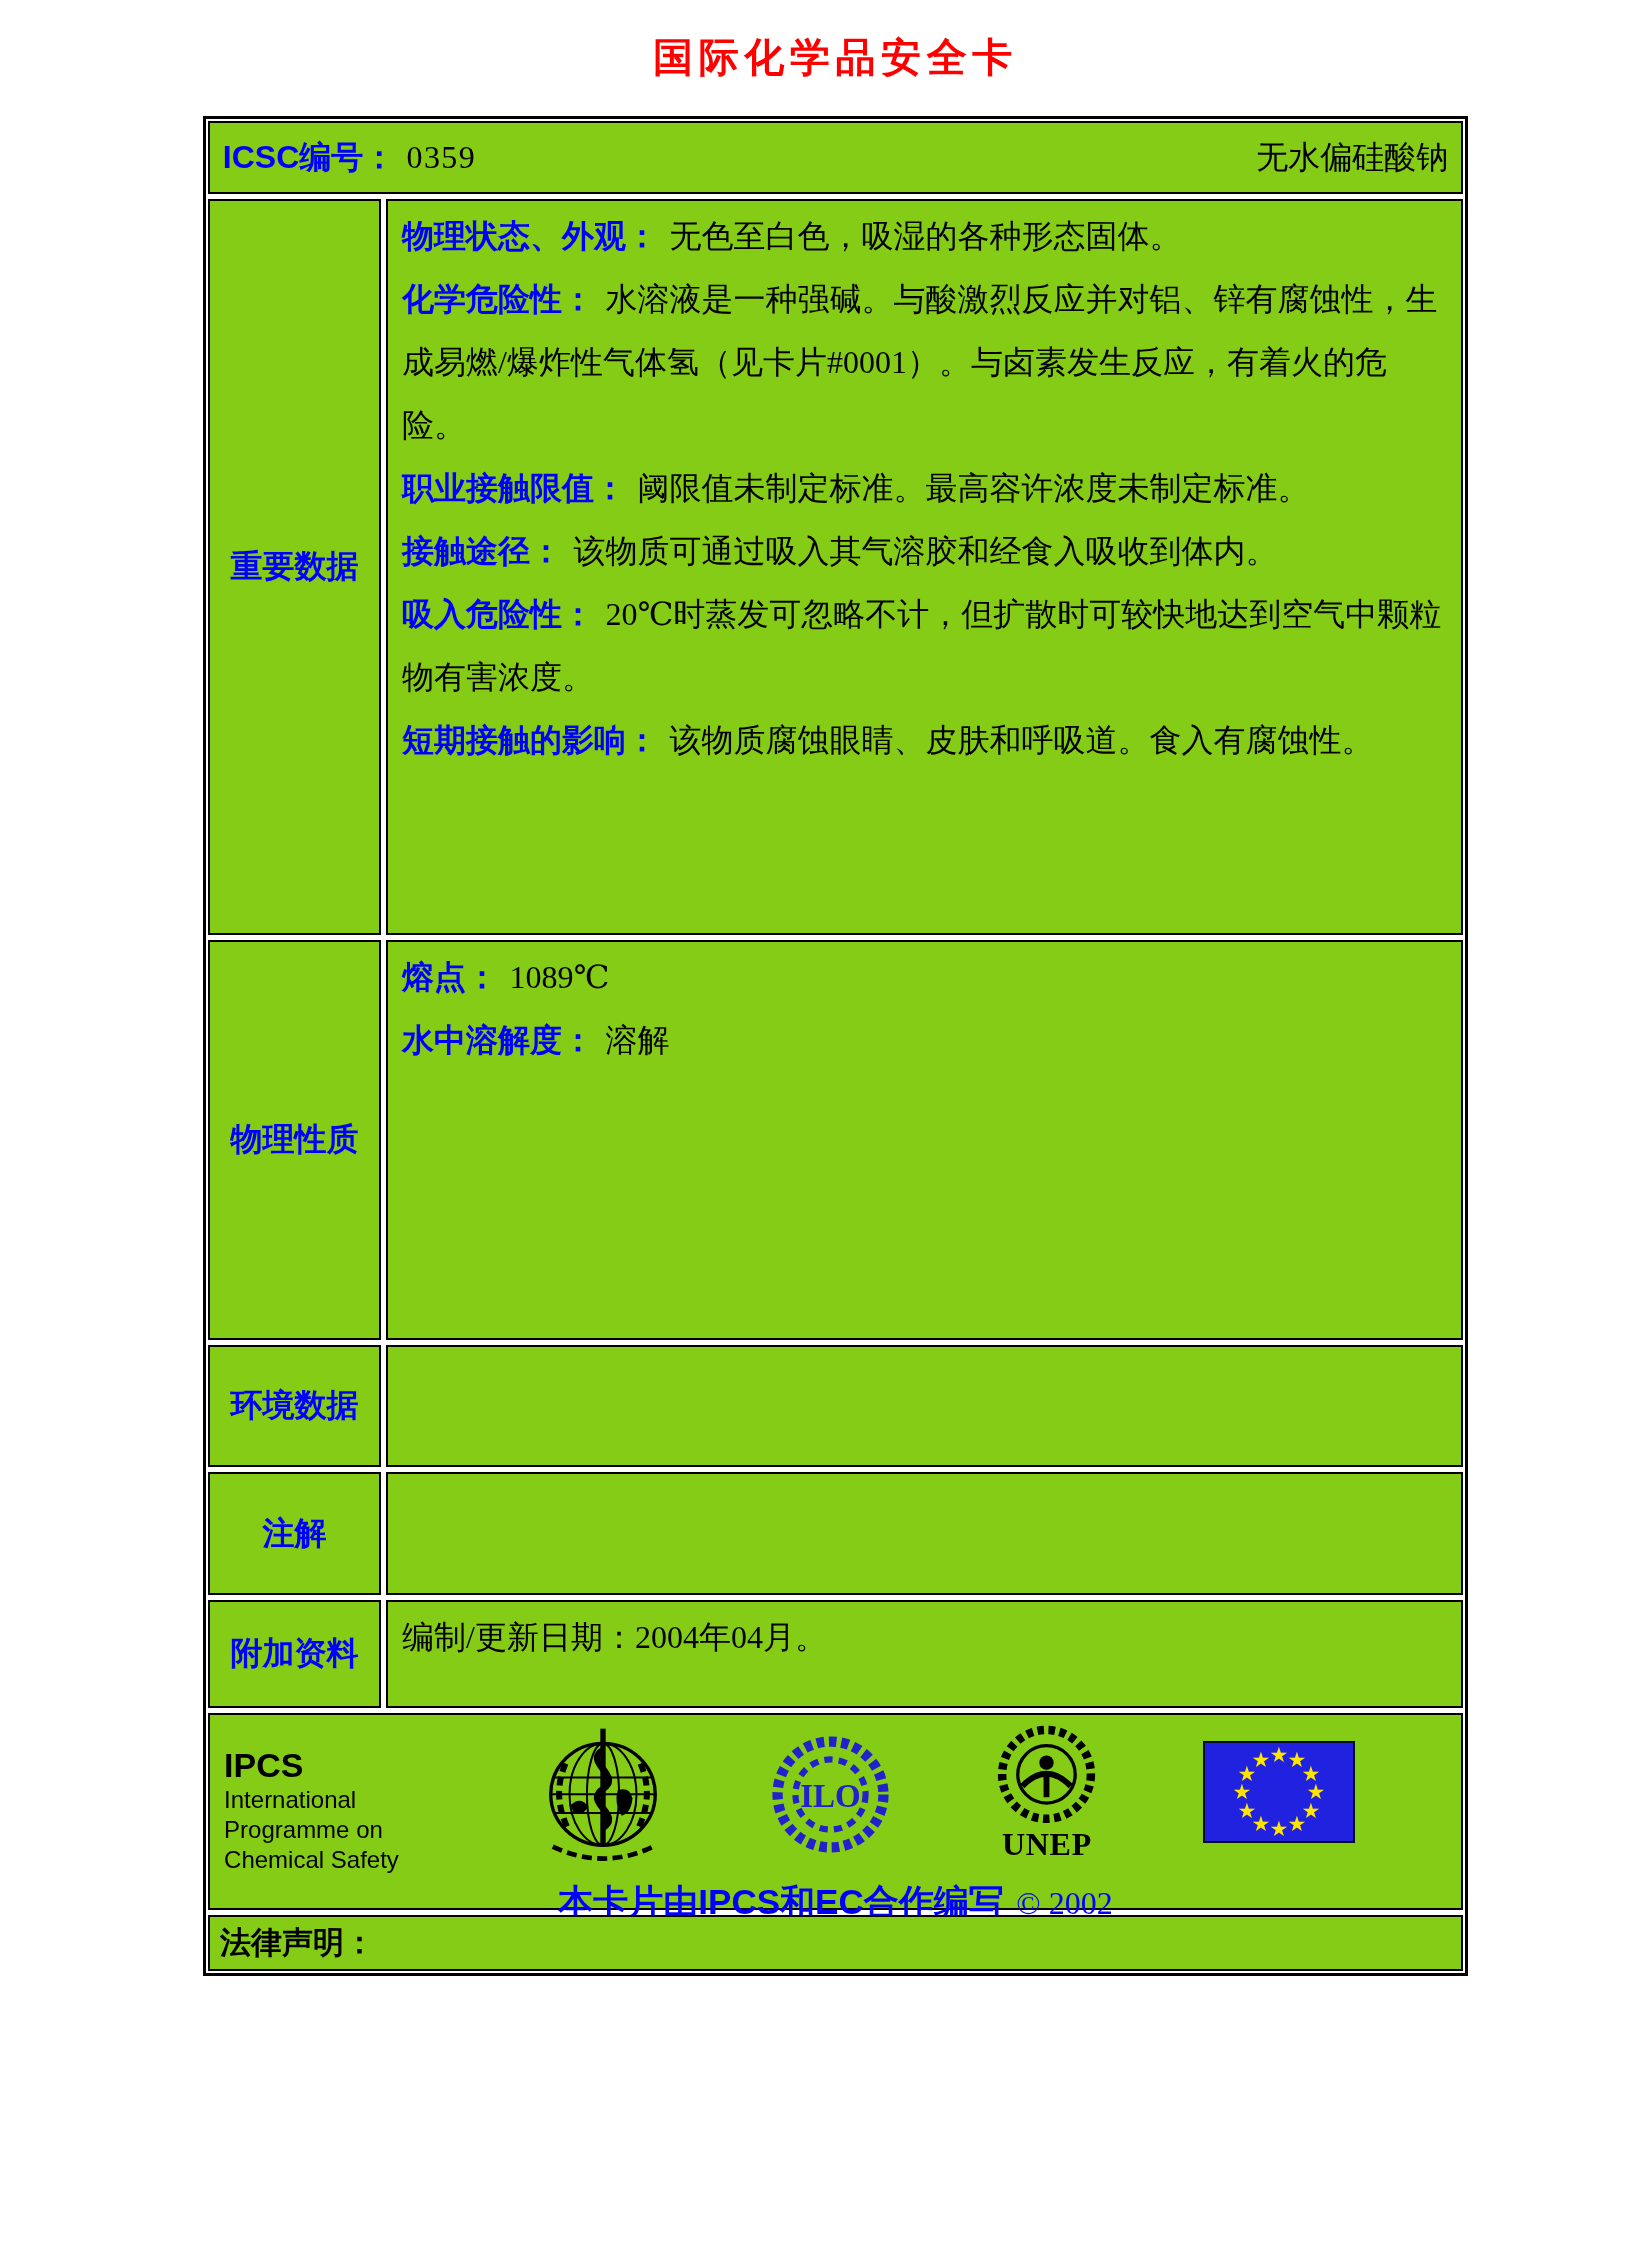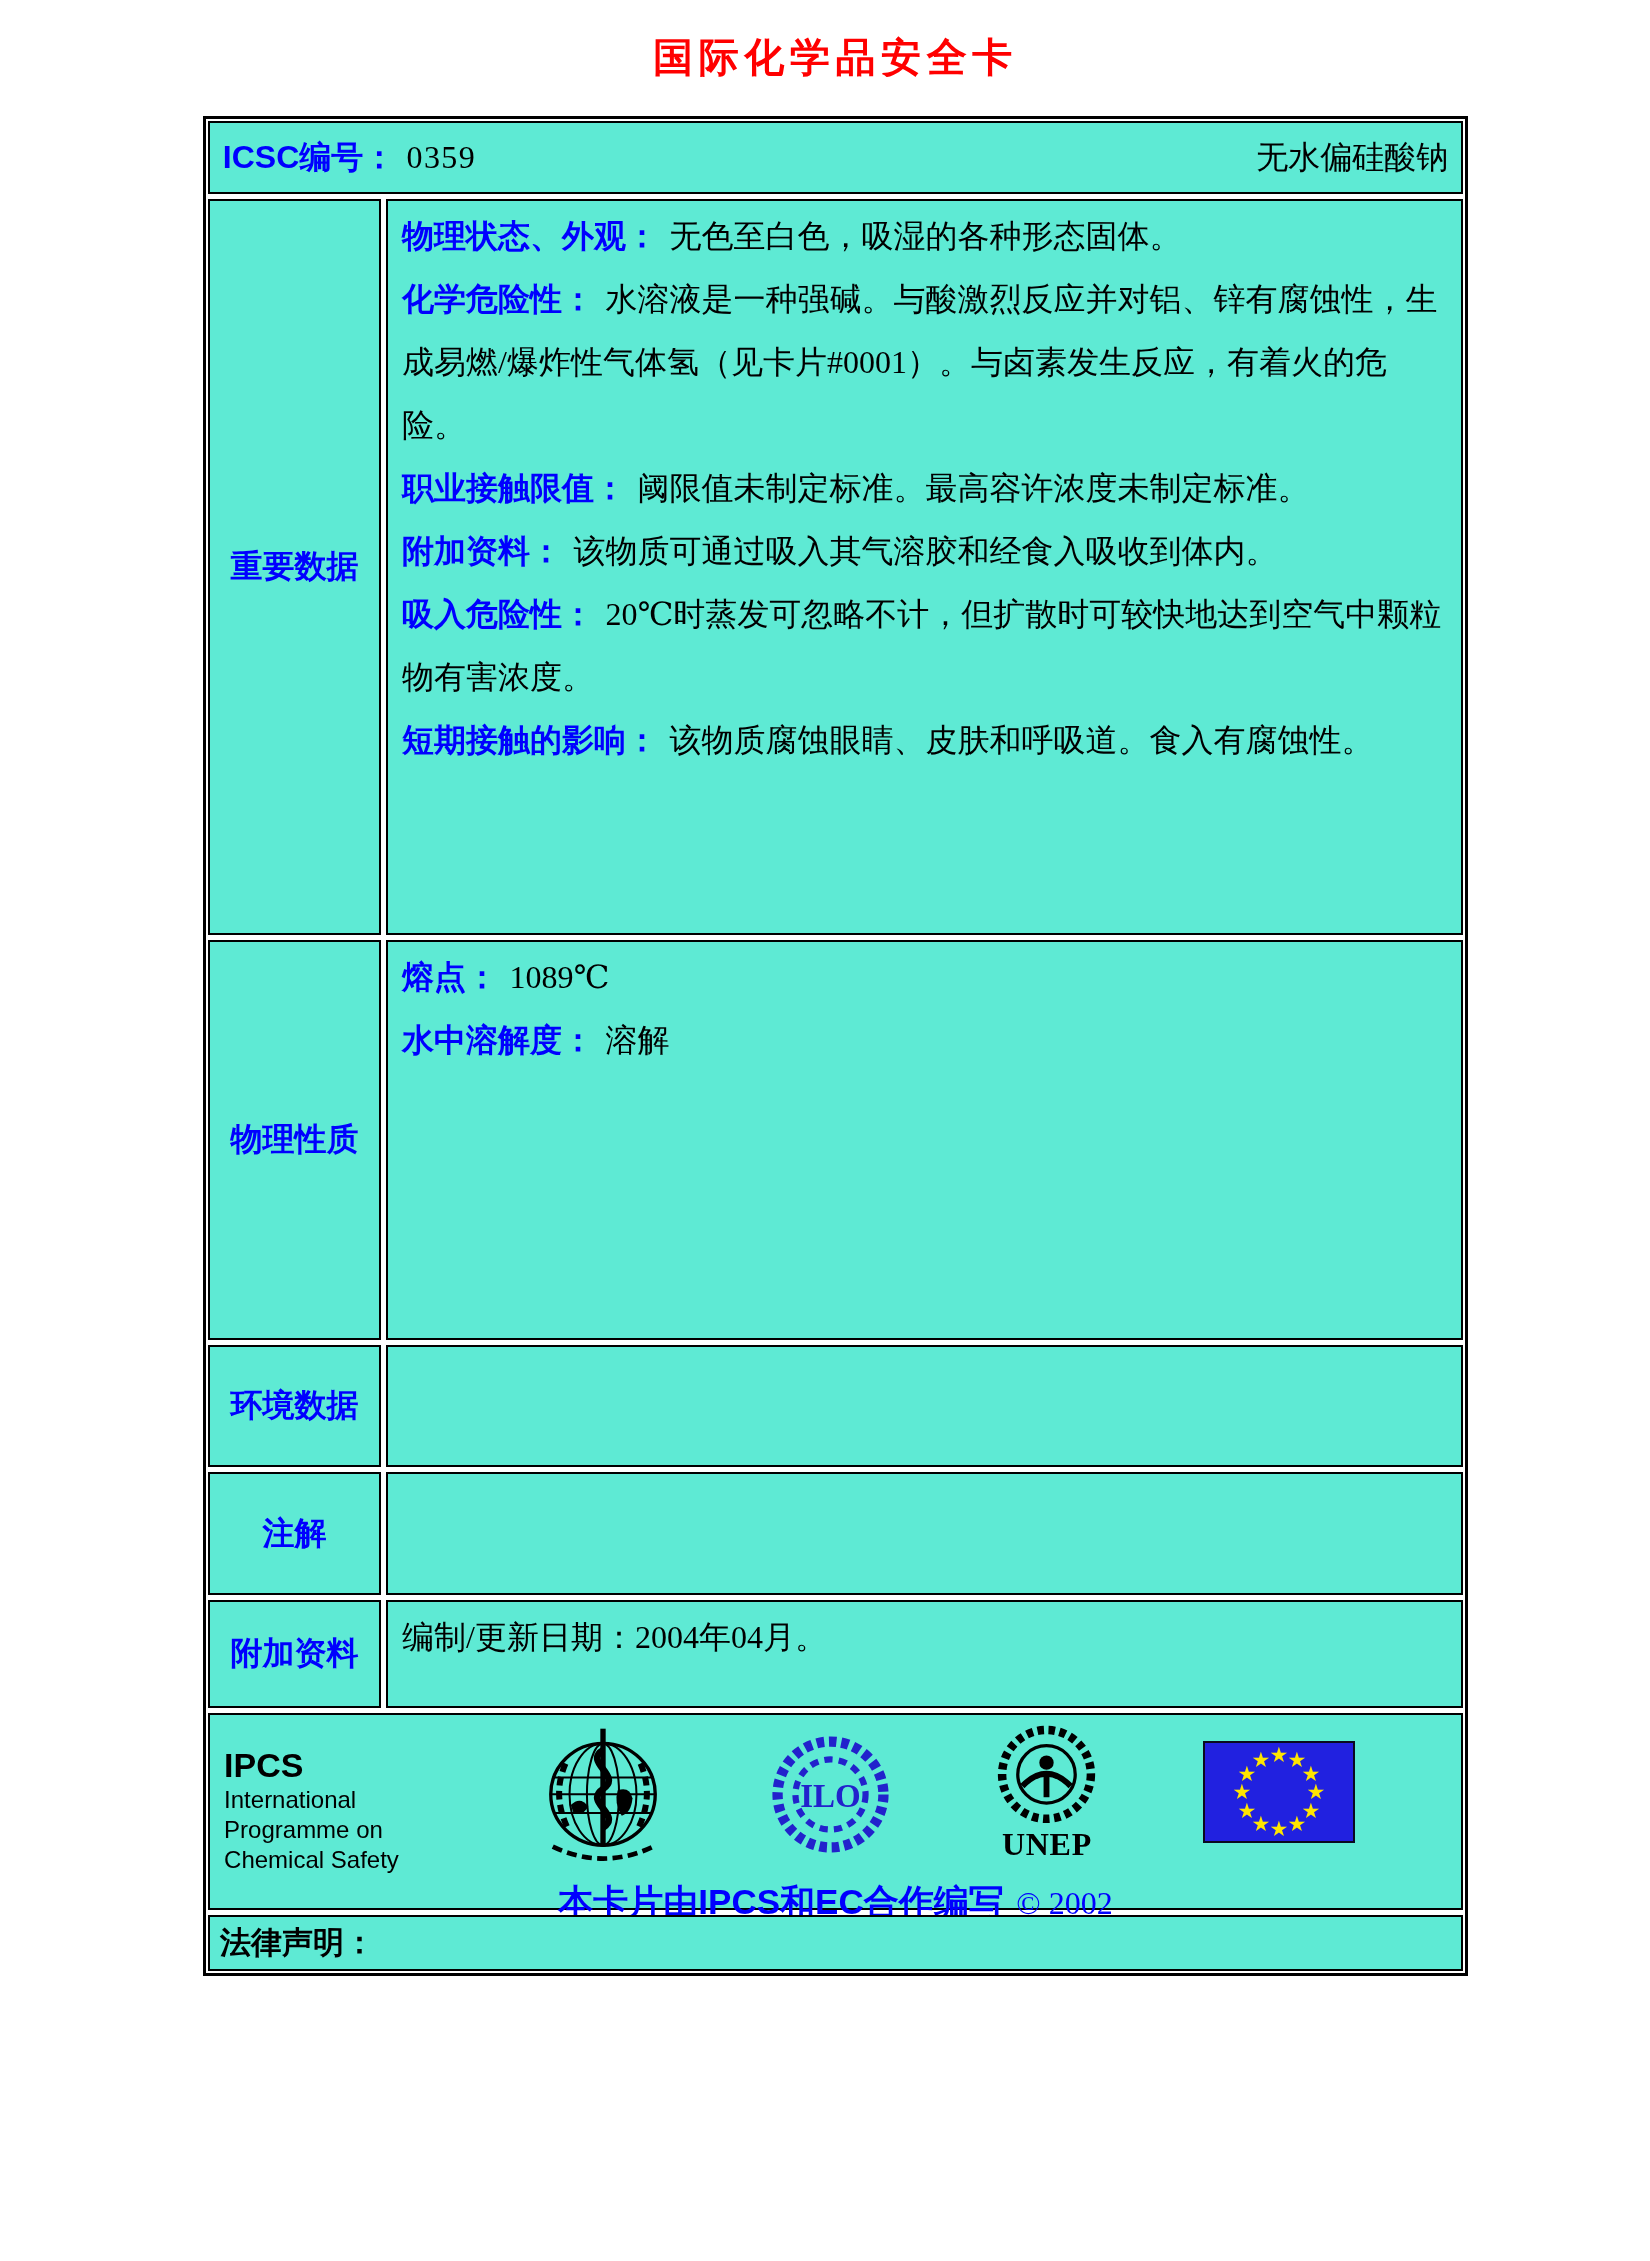--- a/index.html
+++ b/index.html
@@ -21,21 +21,21 @@
     white-space: nowrap;
   }
 
   
   .card {
     position: absolute; left: 203px; top: 116px; width: 1265px;
     border: 3.5px solid #000; padding: 2.1px; background: #fff;
   }
   .row { display: flex; gap: 5px; margin-bottom: 5px; align-items: stretch; }
   .row:last-child { margin-bottom: 0; }
-  .cell { border: 2.8px solid #000; background: #5eead4; }
+  .cell { border: 2.8px solid #000; background: #84cc16; }
   .full { flex: 1; }
   .label-cell {
     width: 173px; flex: 0 0 173px;
     display: flex; align-items: center; justify-content: center;
     color: #0000FF; font-weight: bold; font-size: 32px;
     font-family: "Liberation Sans", "DejaVu Sans", sans-serif;
     text-align: center;
   }
   .content-cell { flex: 1; padding: 4.2px 14px; }
 
@@ -123,21 +123,21 @@
   </div>
 
   <div class="row r2">
     <div class="cell label-cell">
       <span>重要数据</span>
     </div>
     <div class="cell content-cell">
       <p class="line"><span class="blue-label">物理状态、外观：</span><span class="body-text">无色至白色，吸湿的各种形态固体。</span></p>
       <p class="line"><span class="blue-label">化学危险性：</span><span class="body-text">水溶液是一种强碱。与酸激烈反应并对铝、锌有腐蚀性，生成易燃/爆炸性气体氢（见卡片#0001）。与卤素发生反应，有着火的危险。</span></p>
       <p class="line"><span class="blue-label">职业接触限值：</span><span class="body-text">阈限值未制定标准。最高容许浓度未制定标准。</span></p>
-      <p class="line"><span class="blue-label">附加资料：</span><span class="body-text">该物质可通过吸入其气溶胶和经食入吸收到体内。</span></p>
+      <p class="line"><span class="blue-label">接触途径：</span><span class="body-text">该物质可通过吸入其气溶胶和经食入吸收到体内。</span></p>
       <p class="line"><span class="blue-label">吸入危险性：</span><span class="body-text">20℃时蒸发可忽略不计，但扩散时可较快地达到空气中颗粒物有害浓度。</span></p>
       <p class="line"><span class="blue-label">短期接触的影响：</span><span class="body-text">该物质腐蚀眼睛、皮肤和呼吸道。食入有腐蚀性。</span></p>
     </div>
   </div>
 
   <div class="row r3">
     <div class="cell label-cell">
       <span>物理性质</span>
     </div>
     <div class="cell content-cell">

